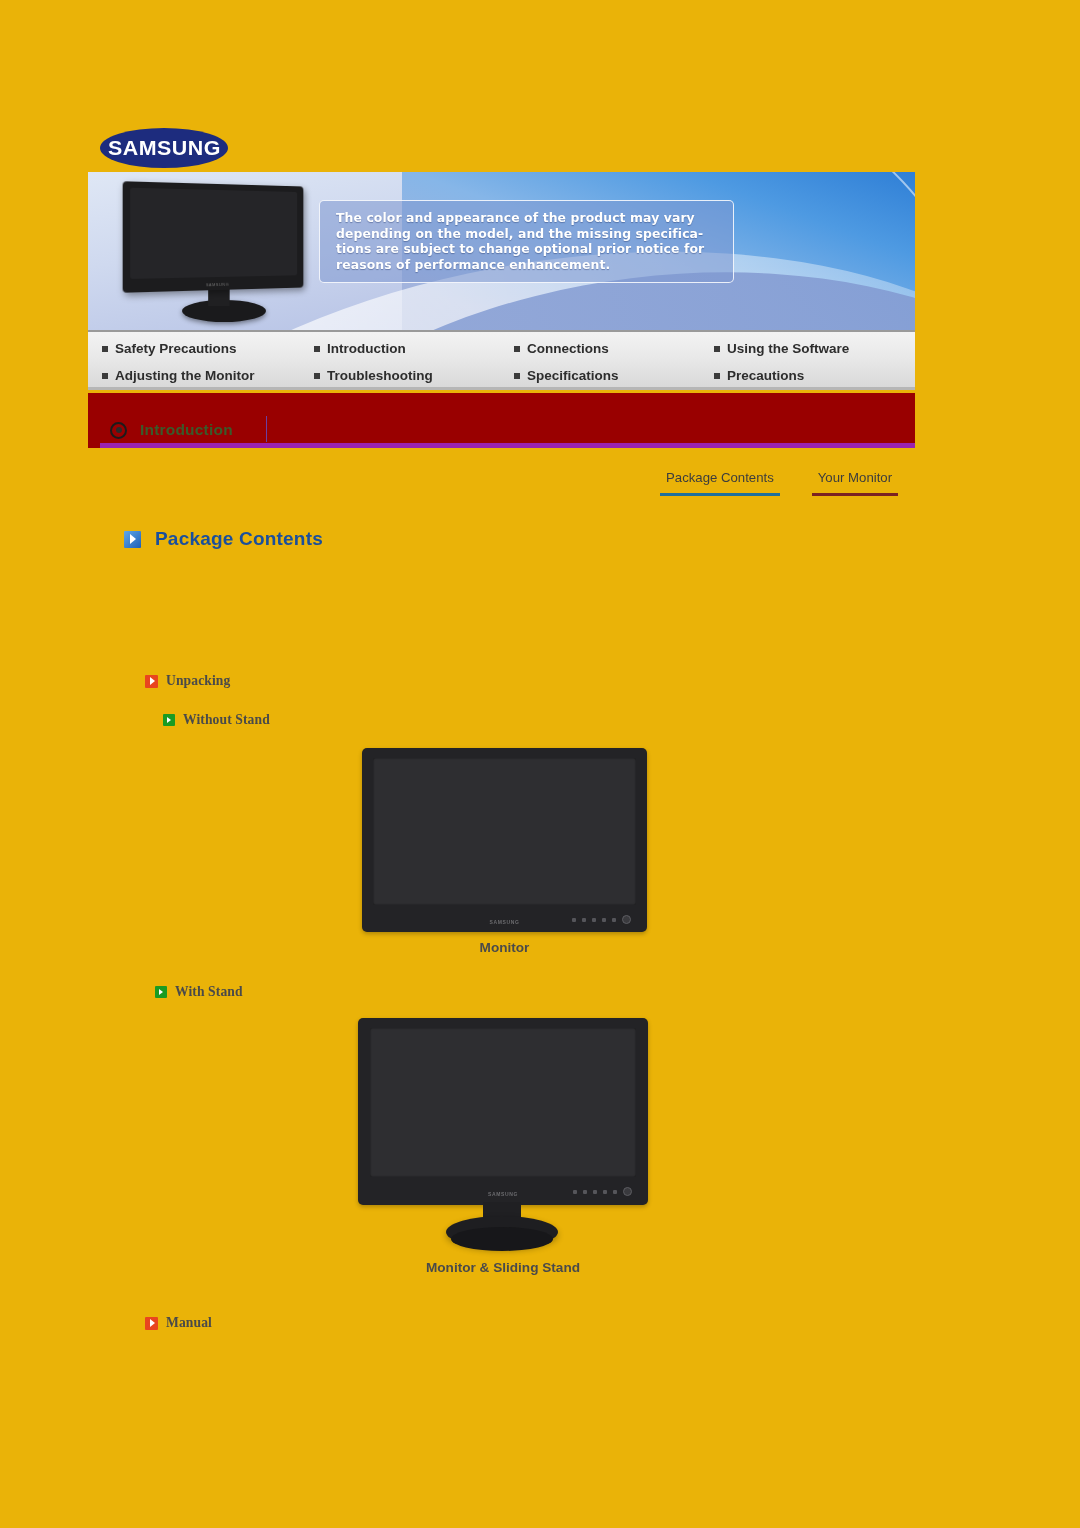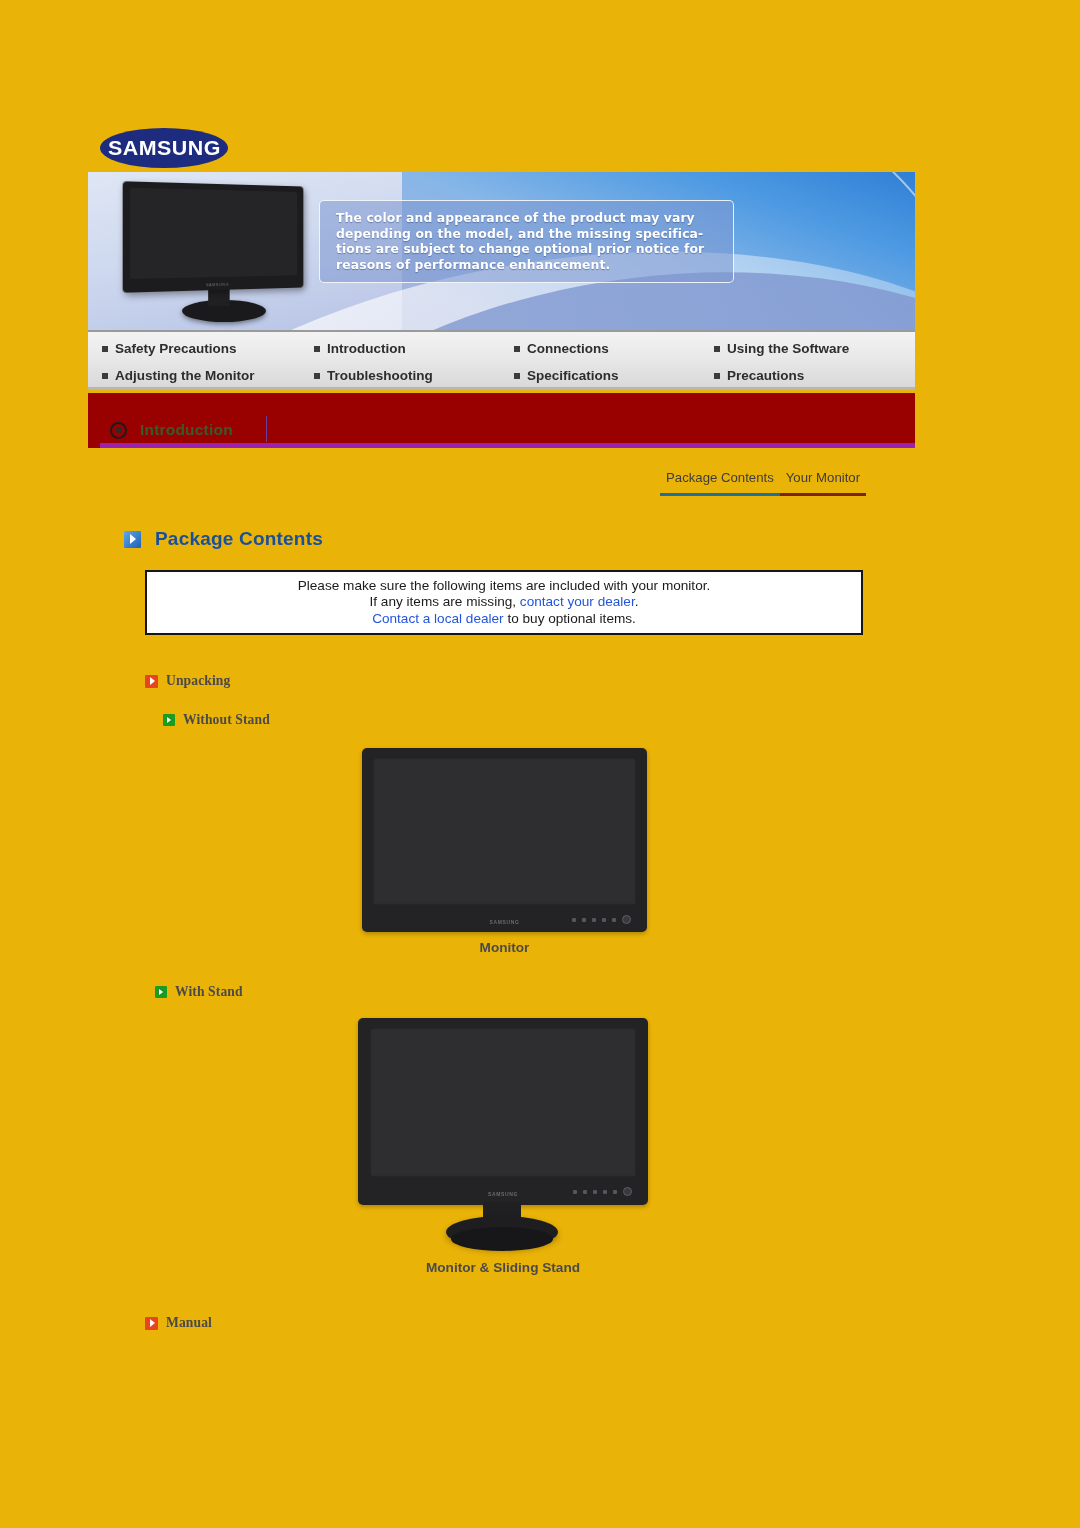--- a/index.html
+++ b/index.html
@@ -298,20 +298,21 @@
     color: #3d3d3d;
     padding: 2px 6px 8px 6px;
     cursor: pointer;
     white-space: nowrap;
   }
   .tab.active {
     border-bottom: 3px solid #1f6f9c;
   }
   .tab.inactive {
     border-bottom: 3px solid #7b2222;
+    margin-left: 32px;
   }
 
   
   .section-heading {
     position: absolute;
     left: 124px;
     top: 528px;
     display: flex;
     align-items: center;
     gap: 14px;
@@ -565,25 +566,20 @@
   <div class="tabstrip">
     <div class="tab active">Package Contents</div>
     <div class="tab inactive">Your Monitor</div>
   </div>
 
   <div class="section-heading">
     <span class="blue-arrow"></span>
     <h1>Package Contents</h1>
   </div>
 
-  <div class="notice">
-    <p>Please make sure the following items are included with your monitor.</p>
-    <p><span>If any items are missing, </span><span class="link">contact your dealer</span><span>.</span></p>
-    <p><span class="link">Contact a local dealer</span><span> to buy optional items.</span></p>
-  </div>
 
   <div class="sub-head" style="left:145px; top:673px;">
     <span class="red-arrow"></span>
     <span class="label">Unpacking</span>
   </div>
 
   <div class="sub-head" style="left:163px; top:712px;">
     <span class="green-arrow"></span>
     <span class="label">Without Stand</span>
   </div>

